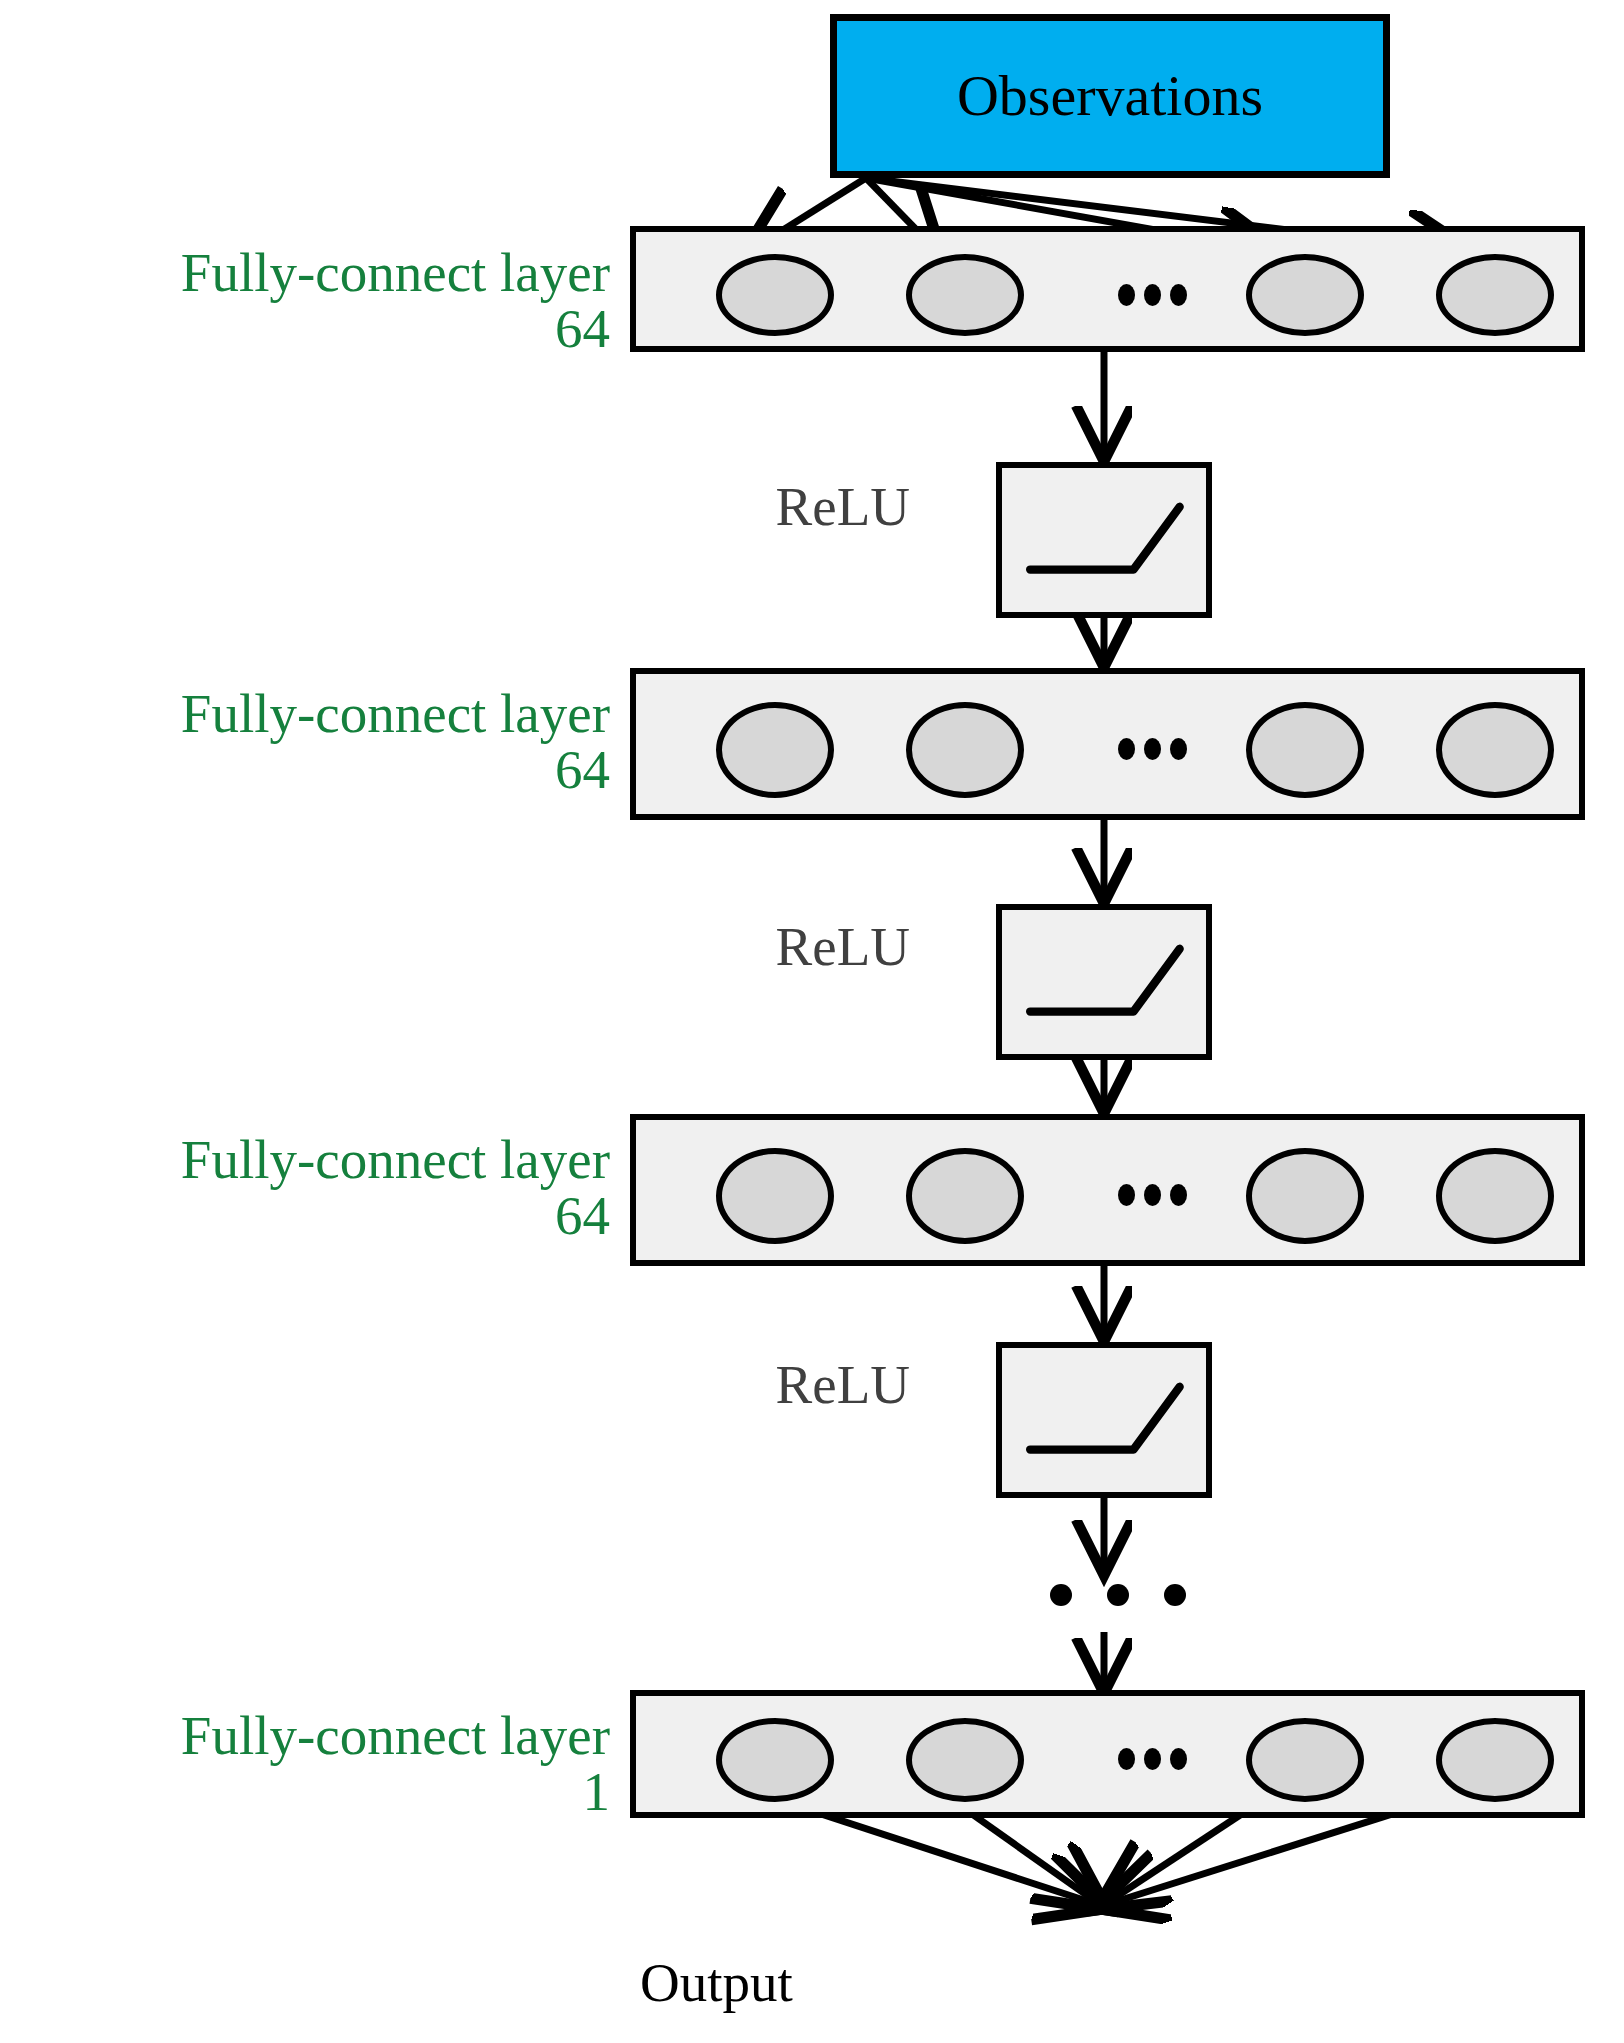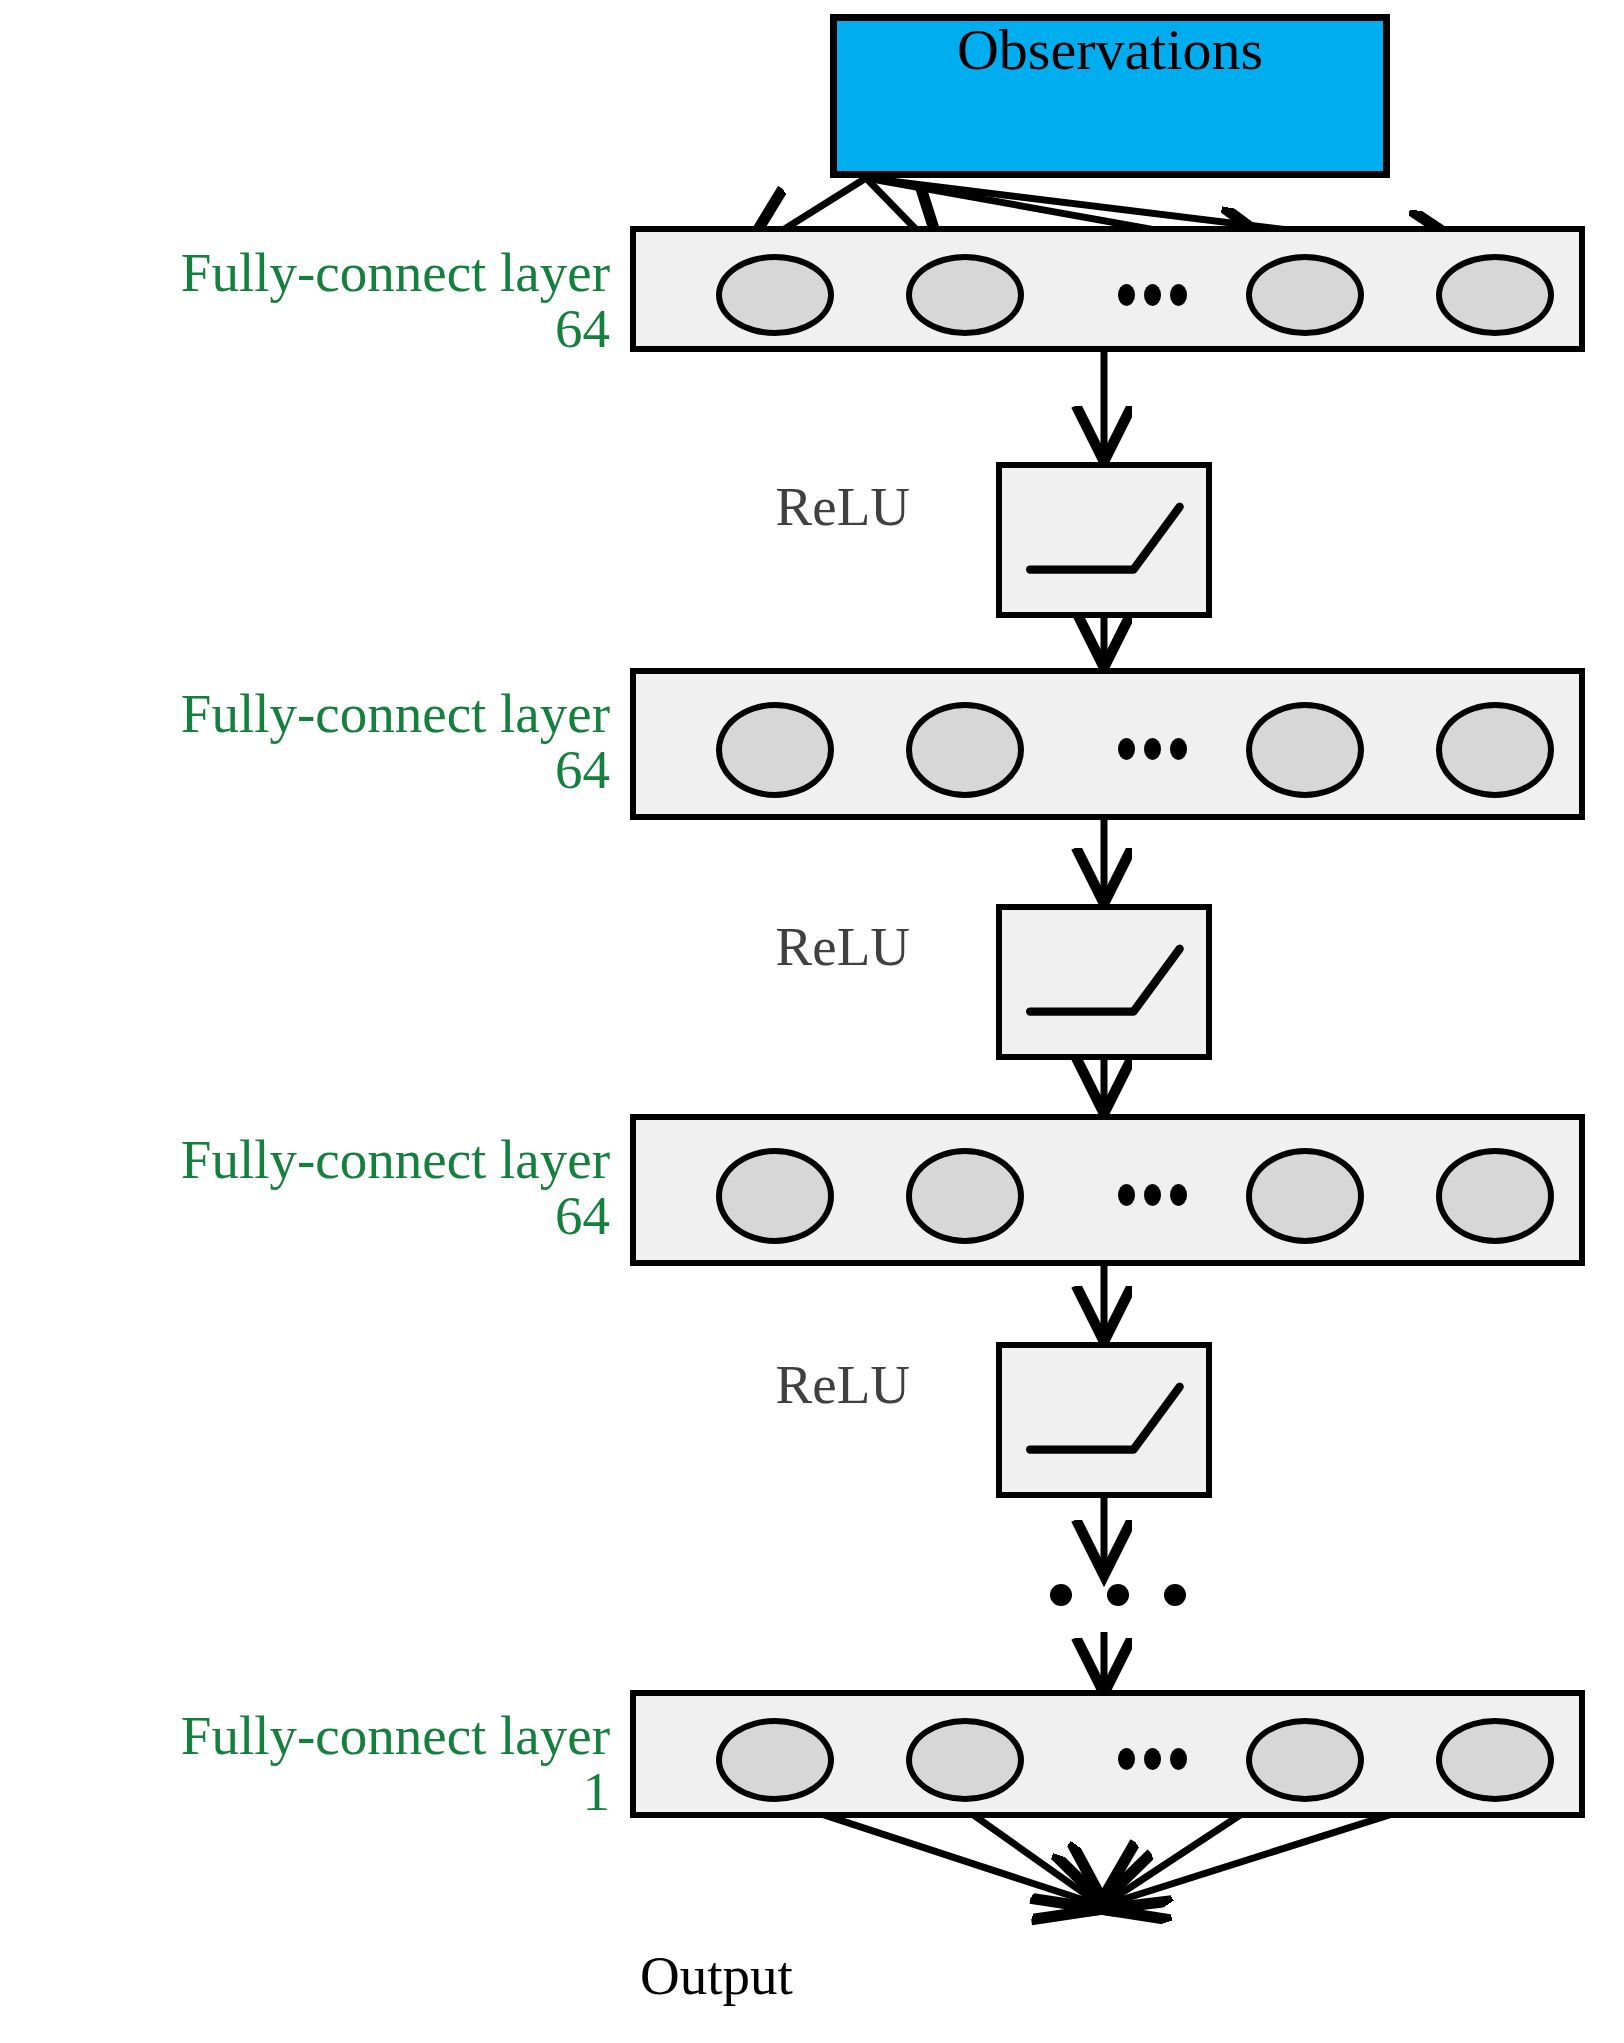--- a/index.html
+++ b/index.html
@@ -25,20 +25,21 @@
     height: 2043px;
     pointer-events: none;
   }
 
   
   .node-box {
     position: absolute;
     box-sizing: border-box;
     border: 7px solid #000000;
     display: flex;
+    align-items: center;
     justify-content: center;
     line-height: 1;
   }
   .io-box {
     font-size: 58px;
     color: #000000;
   }
   .layer-box {
     position: absolute;
     box-sizing: border-box;
@@ -99,20 +100,21 @@
     font-size: 55px;
     color: #404040;
     text-align: right;
     white-space: nowrap;
   }
   .output-label {
     position: absolute;
     font-size: 55px;
     color: #000000;
     white-space: nowrap;
+    margin-top: 7px;
   }
 
   
   .act-box {
     position: absolute;
     box-sizing: border-box;
     border: 6px solid #000000;
     background: #f0f0f0;
   }
   .act-box svg {

